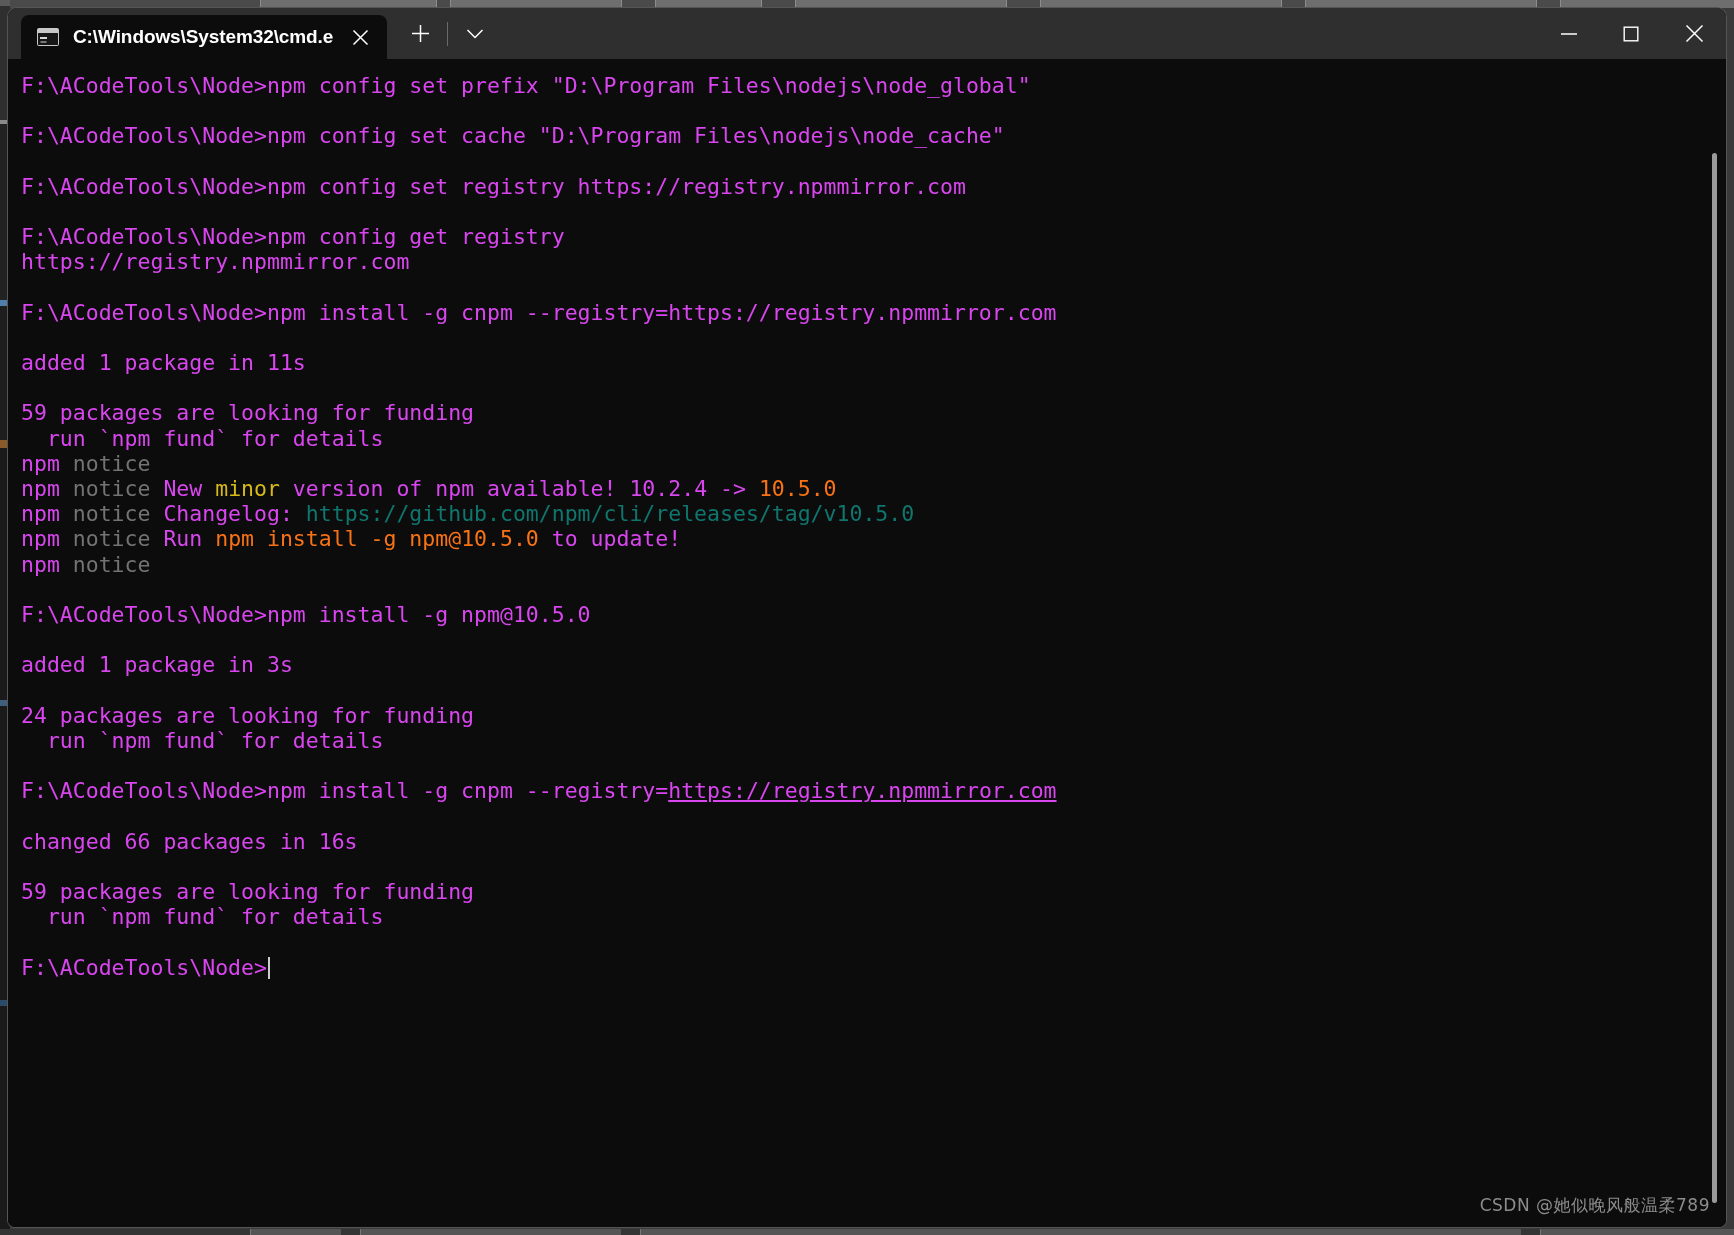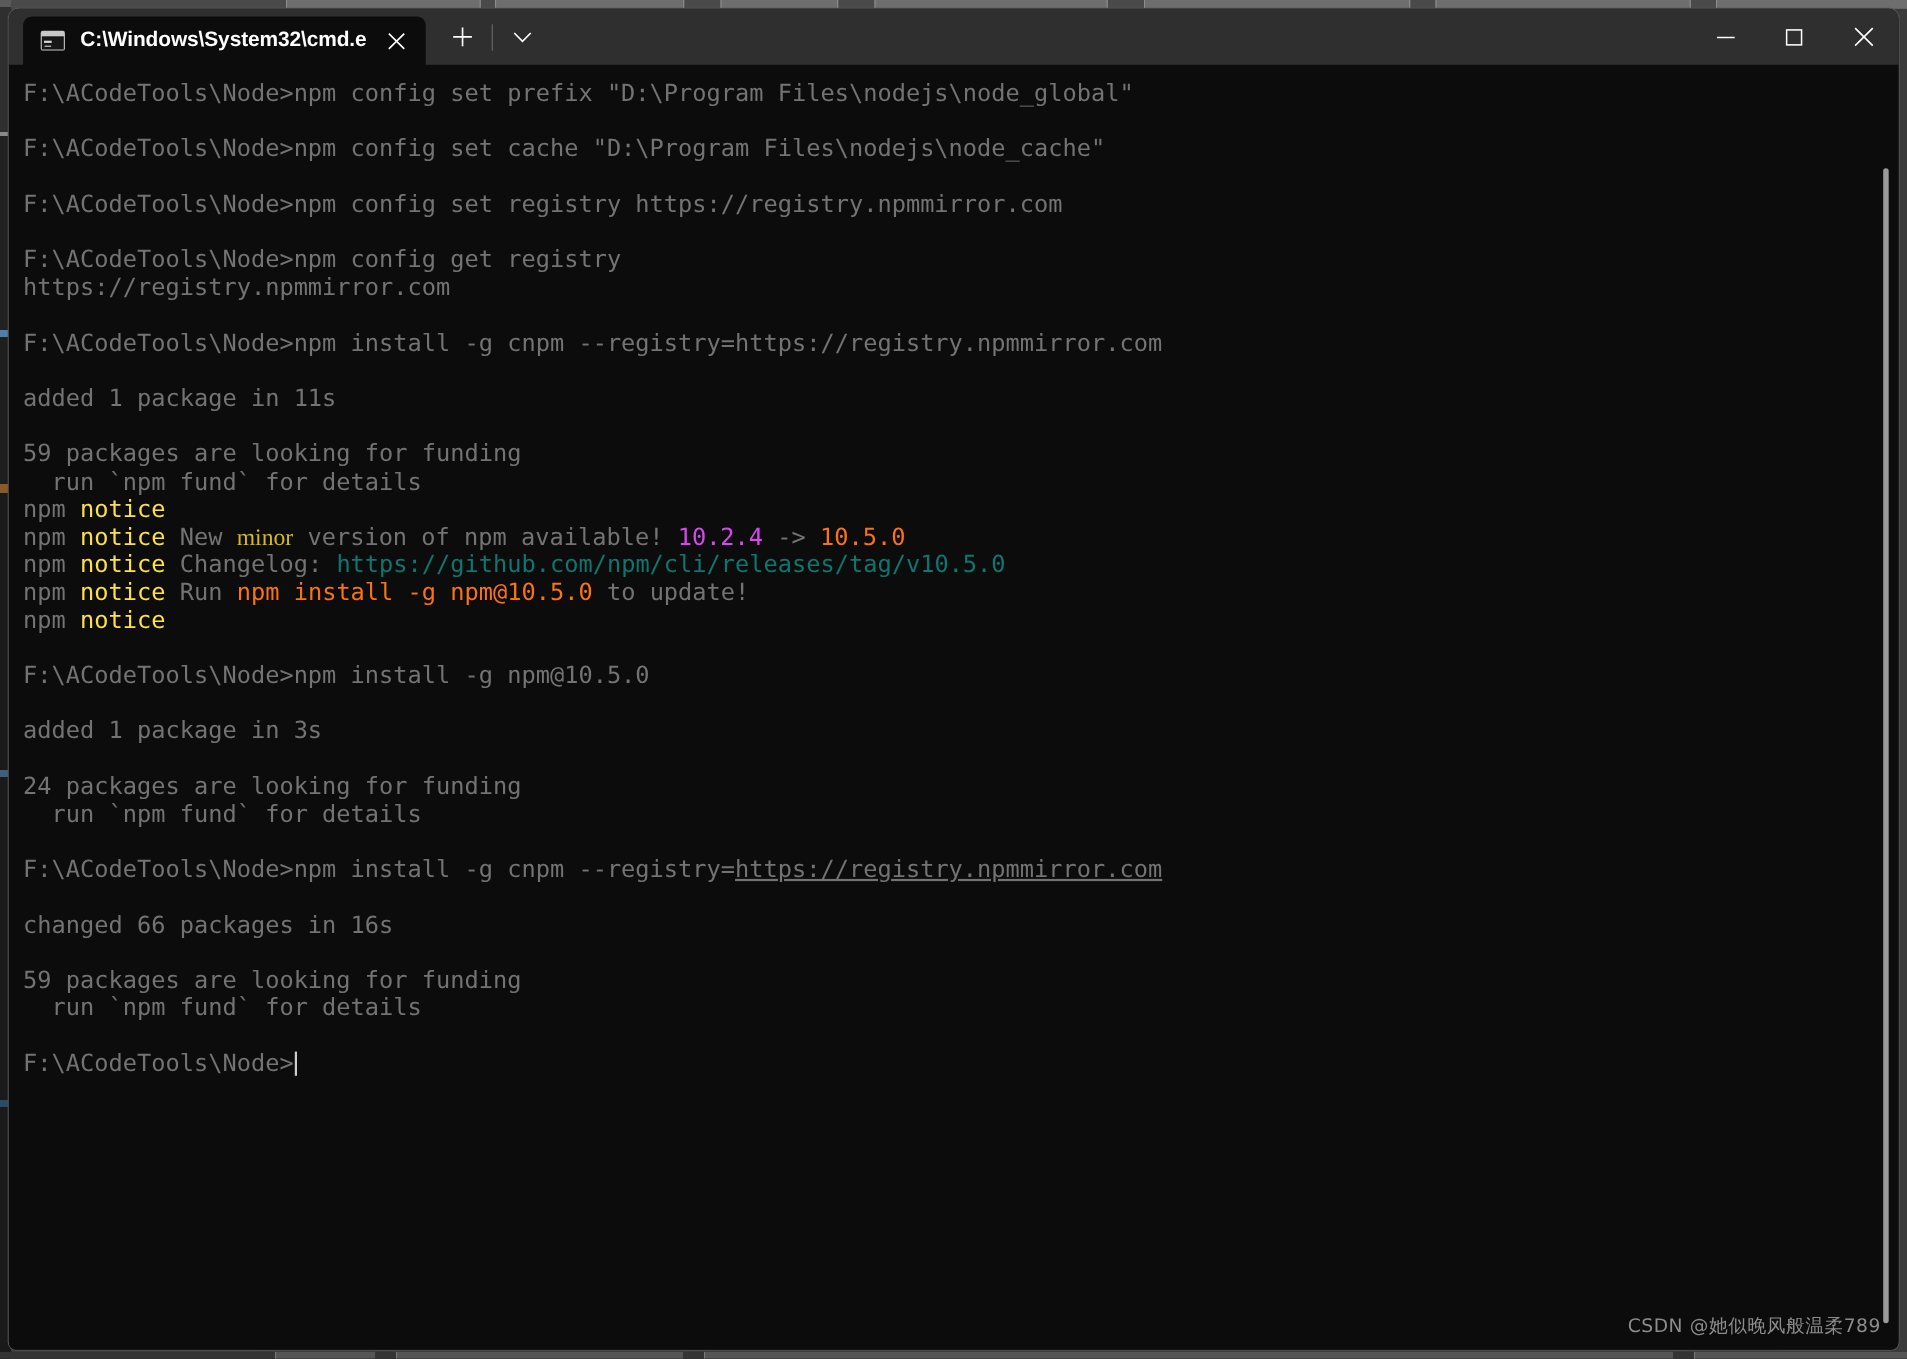--- a/index.html
+++ b/index.html
@@ -198,23 +198,23 @@
   #console-output {
     font-family: "DejaVu Sans Mono", monospace;
     font-size: 21.5px;
     line-height: 25.2px;
     color: #cccccc;
     white-space: pre;
     padding-left: 7px;
     letter-spacing: 0px;
   }
   .ln { display: block; height: 25.2px; }
-  .c-white  { color: #737373; }
-  .c-blue   { color: #fde047; }
-  .c-yellow { color: #d7ba17; font-family: Liberation Serif, serif; }
+  .c-white  { color: #d946ef; }
+  .c-blue   { color: #737373; }
+  .c-yellow { color: #d7ba17; }
   .c-red    { color: #d946ef; }
   .c-green  { color: #f97316; }
   .c-link   { color: #0f766e; }
   .u-link   { text-decoration: underline; }
 
   .cursor-caret {
     display: inline-block;
     width: 2px;
     height: 22px;
     background: #cccccc;

